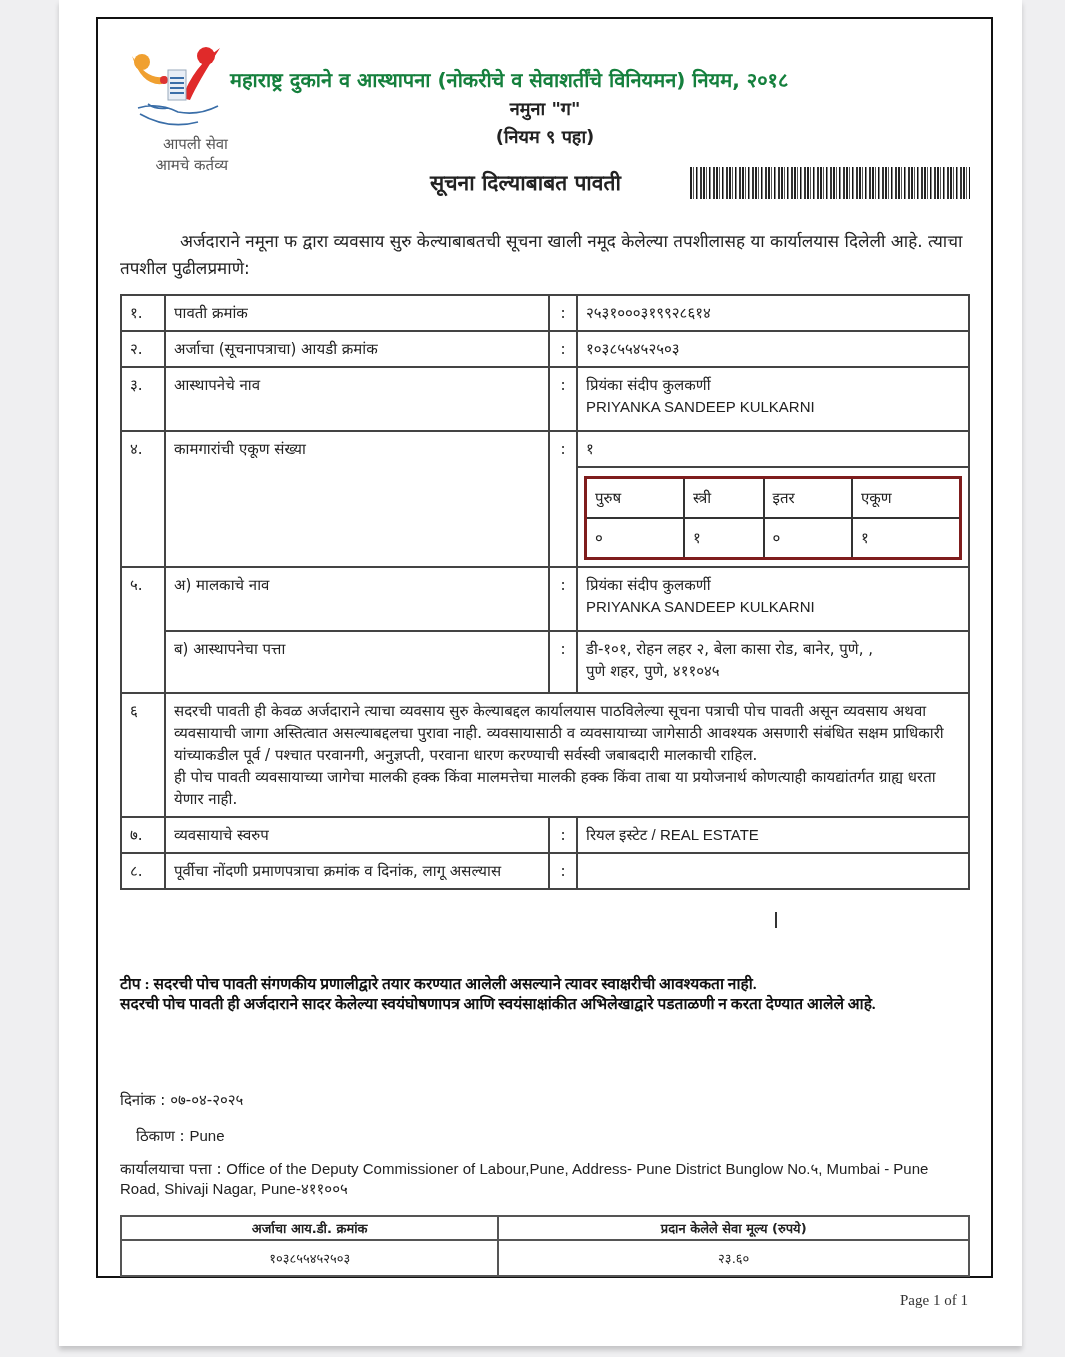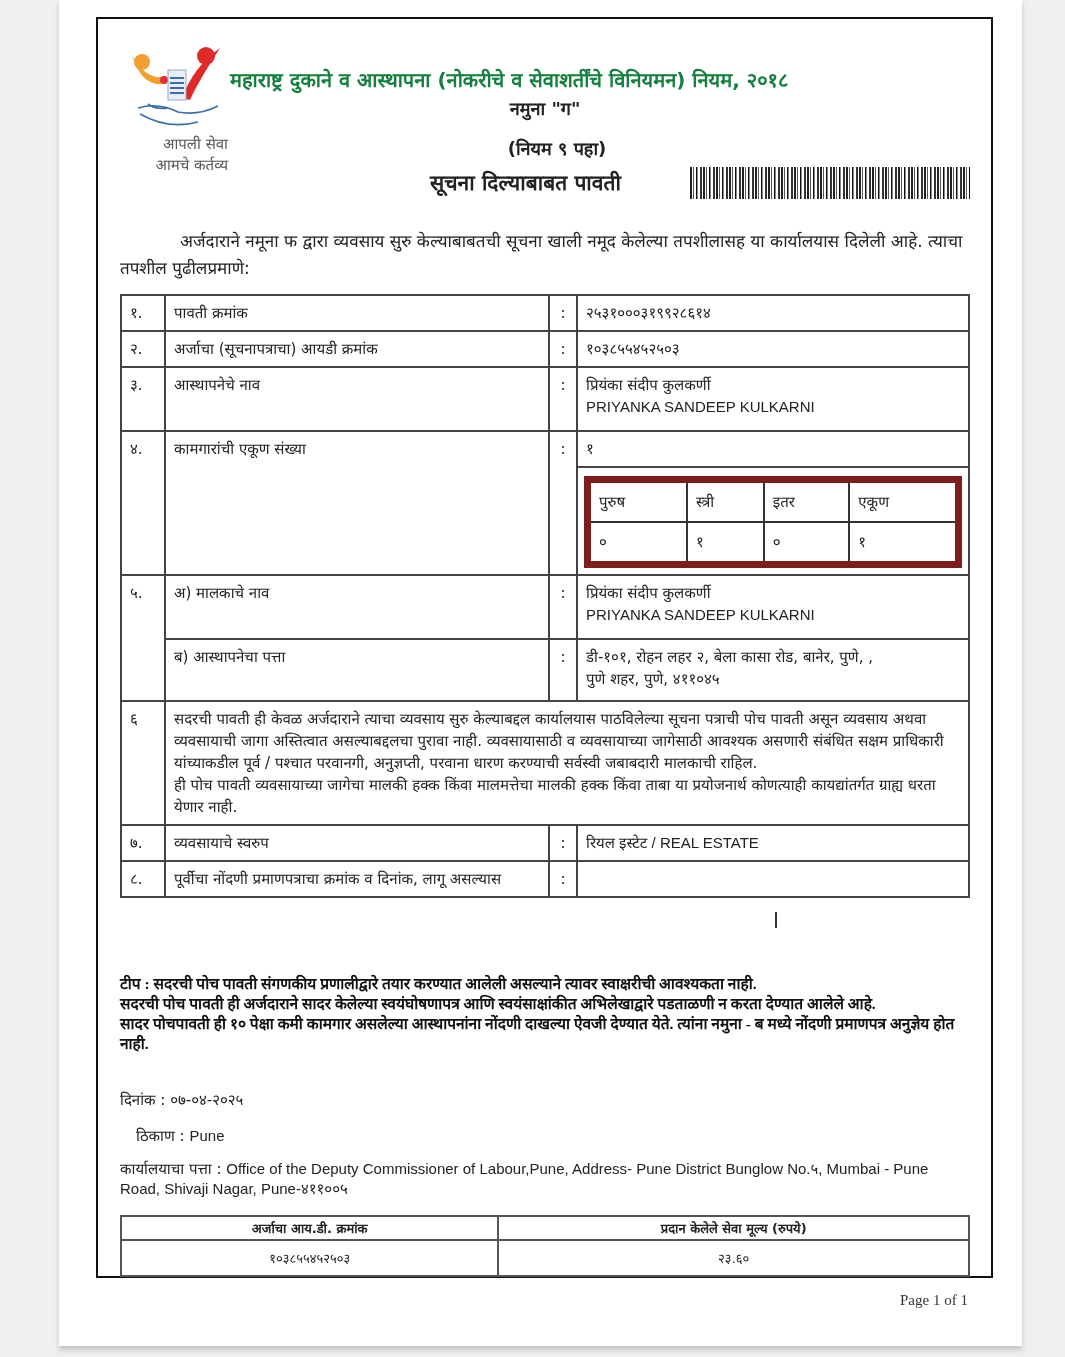--- a/index.html
+++ b/index.html
@@ -15,34 +15,34 @@
     position: absolute; left: 96px; top: 17px; width: 897px; height: 1261px;
     border: 2px solid #111; box-sizing: border-box;
   }
   .abs { position: absolute; }
   
   .logo { left: 128px; top: 42px; width: 100px; height: 140px; }
   .logo-text { position: absolute; left: 0; top: 92px; width: 100px; text-align: right; font-family: "DejaVu Serif", serif; font-size: 15px; line-height: 21px; color: #555; }
   
   .h-title { left: 230px; top: 66px; width: 720px; font-size: 20px; font-weight: bold; color: #15803d; white-space: nowrap; }
   .h-form { left: 300px; top: 96px; width: 490px; text-align: center; font-size: 18px; font-weight: bold; }
-  .h-rule { left: 312px; top: 124px; width: 490px; text-align: center; font-size: 18px; font-weight: bold; margin-top: 12px; }
+  .h-rule { left: 300px; top: 124px; width: 490px; text-align: center; font-size: 18px; font-weight: bold; }
   .h-receipt { left: 430px; top: 168px; font-size: 21px; font-weight: bold; white-space: nowrap; }
   .barcode { left: 690px; top: 167px; width: 280px; height: 32px;
     background: repeating-linear-gradient(90deg, #222 0 2px, #fff 2px 3px, #555 3px 4px, #fff 4px 6px, #111 6px 7px, #888 7px 8px, #fff 8px 10px, #333 10px 12px, #fff 12px 13px);
   }
   .intro { left: 120px; top: 228px; width: 850px; font-size: 17px; line-height: 27px; text-indent: 60px; }
   
   table.main { position: absolute; left: 120px; top: 294px; width: 850px; border-collapse: collapse; font-size: 15px; }
   table.main td { border: 2px solid #444; vertical-align: top; padding: 6px 8px; line-height: 22px; }
   td.num { width: 26px; }
   td.lbl { width: 366px; }
   td.colon { width: 10px; text-align: center; padding: 6px 4px; }
   .sub-en { font-family: "Liberation Sans", sans-serif; font-size: 15px; }
-  table.workers { border-collapse: collapse; width: 100%; margin: 4px 0 2px; border: 7px solid #7f1d1d; }
+  table.workers { border-collapse: collapse; width: 100%; margin: 4px 0 2px; border: 3px solid #7f1d1d; }
   table.workers td { border: 2px solid #333; padding: 8px 8px; height: 22px; }
   td.nobt { border-top: none !important; }
   td.nobb { border-bottom: none !important; }
   .para6 { font-size: 15px; line-height: 23px; margin-left: 16px; }
   
   .note { left: 120px; top: 974px; width: 852px; font-size: 15.5px; line-height: 20px; font-weight: bold; color: #111; font-family: Liberation Serif, serif; }
   .date { left: 120px; top: 1089px; font-size: 15px; }
   .place { left: 136px; top: 1125px; font-size: 15px; }
   .office { left: 120px; top: 1159px; width: 840px; font-size: 15px; line-height: 20px; }
   table.fee { position: absolute; left: 120px; top: 1215px; width: 850px; border-collapse: collapse; font-size: 13px; text-align: center; border: 2px solid #333; }
@@ -174,21 +174,20 @@
     <td class="colon">:</td>
     <td></td>
   </tr>
 </tbody>
   </table>
 <div class="abs cursor-mark"></div>
 
 <div class="abs note">
   <div>टीप : सदरची पोच पावती संगणकीय प्रणालीद्वारे तयार करण्यात आलेली असल्याने त्यावर स्वाक्षरीची आवश्यकता नाही.</div>
   <div>सदरची पोच पावती ही अर्जदाराने सादर केलेल्या स्वयंघोषणापत्र आणि स्वयंसाक्षांकीत अभिलेखाद्वारे पडताळणी न करता देण्यात आलेले आहे.</div>
-  <div>सादर पोचपावती ही १० पेक्षा कमी कामगार असलेल्या आस्थापनांना नोंदणी दाखल्या ऐवजी देण्यात येते. त्यांना नमुना - ब मध्ये नोंदणी प्रमाणपत्र अनुज्ञेय होत नाही.</div>
 </div>
 
 <div class="abs date">
   <span>दिनांक :</span>
   <span>०७-०४-२०२५</span>
 </div>
 <div class="abs place">
   <span>ठिकाण :</span>
   <span class="sub-en">Pune</span>
 </div>

